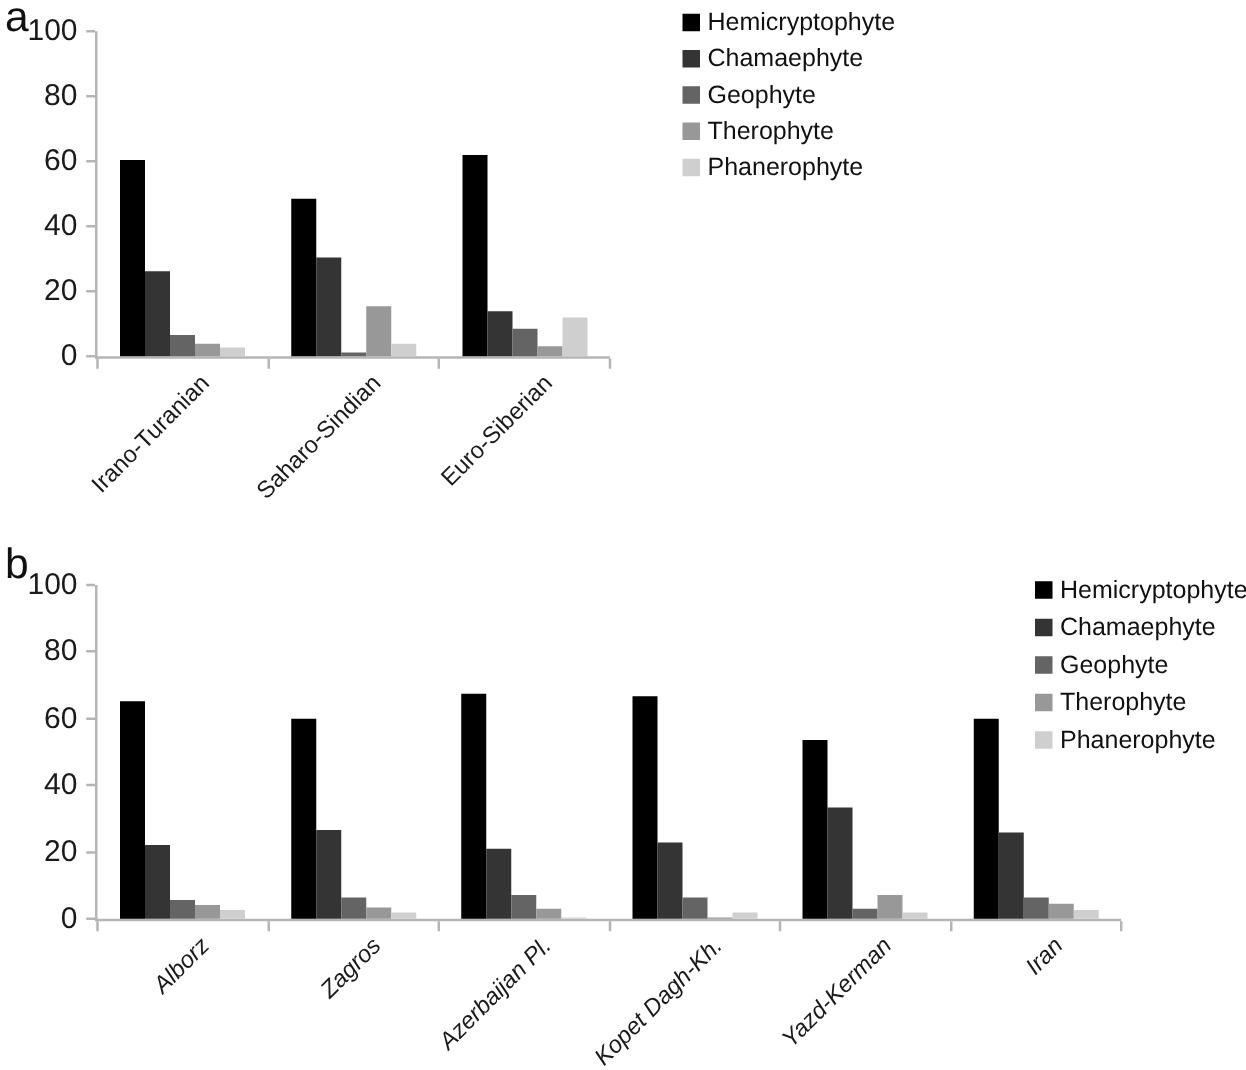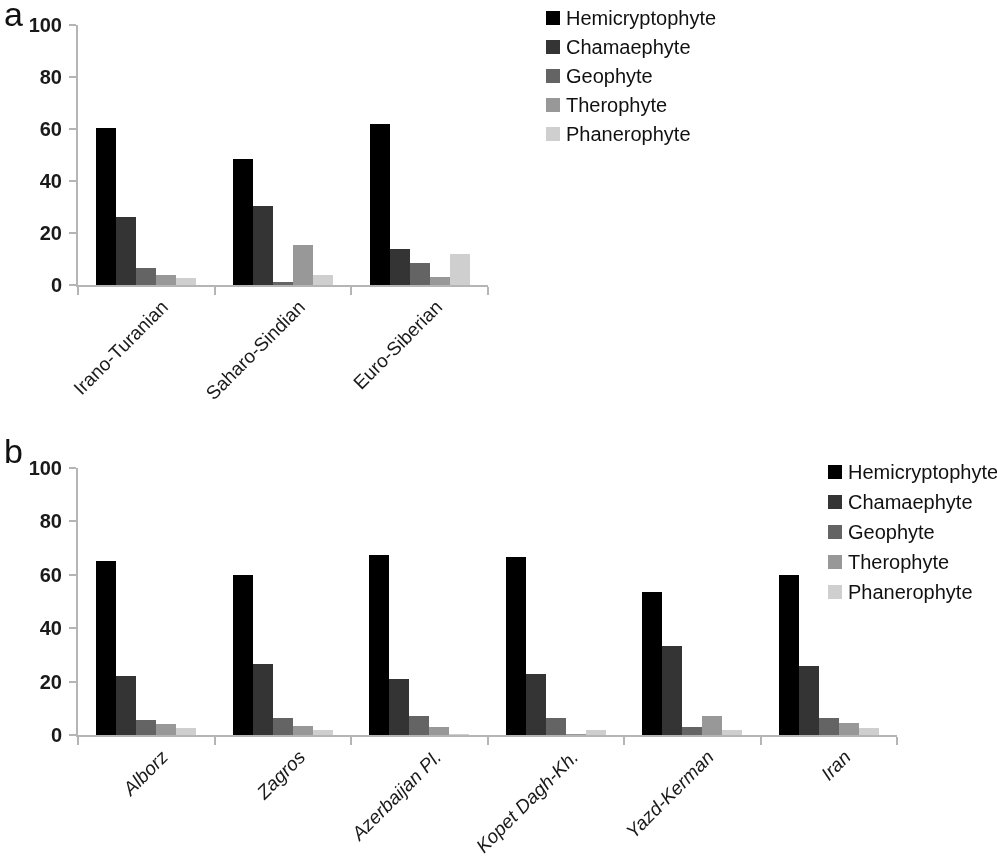--- a/index.html
+++ b/index.html
@@ -2,21 +2,21 @@
 <html><head>
 <meta charset="utf-8">
 <style>
   html,body{margin:0;padding:0;background:#ffffff;}
   body{width:997px;height:856px;overflow:hidden;font-family:"Liberation Sans",sans-serif;}
   .figure{position:relative;width:997px;height:856px;background:#ffffff;}
   .panel{position:absolute;inset:0;}
   .panel-letter{position:absolute;font-size:34px;line-height:1;color:#111111;}
   .axis-line{position:absolute;background:#b5b5b5;}
   .tick{position:absolute;background:#b5b5b5;}
-  .ytick-label{position:absolute;font-size:20px;line-height:20px;color:#1a1a1a;text-align:right;font-weight:bold;}
+  .ytick-label{position:absolute;font-size:24px;line-height:20px;color:#1a1a1a;text-align:right;}
   .bar{position:absolute;}
   .cat-label{position:absolute;font-size:19px;line-height:20px;color:#1a1a1a;white-space:nowrap;
              transform-origin:100% 0;transform:rotate(-45deg);}
   .cat-label.italic{font-style:italic;}
   .legend-item{position:absolute;display:flex;align-items:center;height:20px;}
   .legend-swatch{display:inline-block;width:14px;height:14px;margin-right:6px;flex:0 0 auto;}
   .legend-label{font-size:20px;line-height:20px;color:#111111;white-space:nowrap;}
 </style>
 </head>
 <body>

